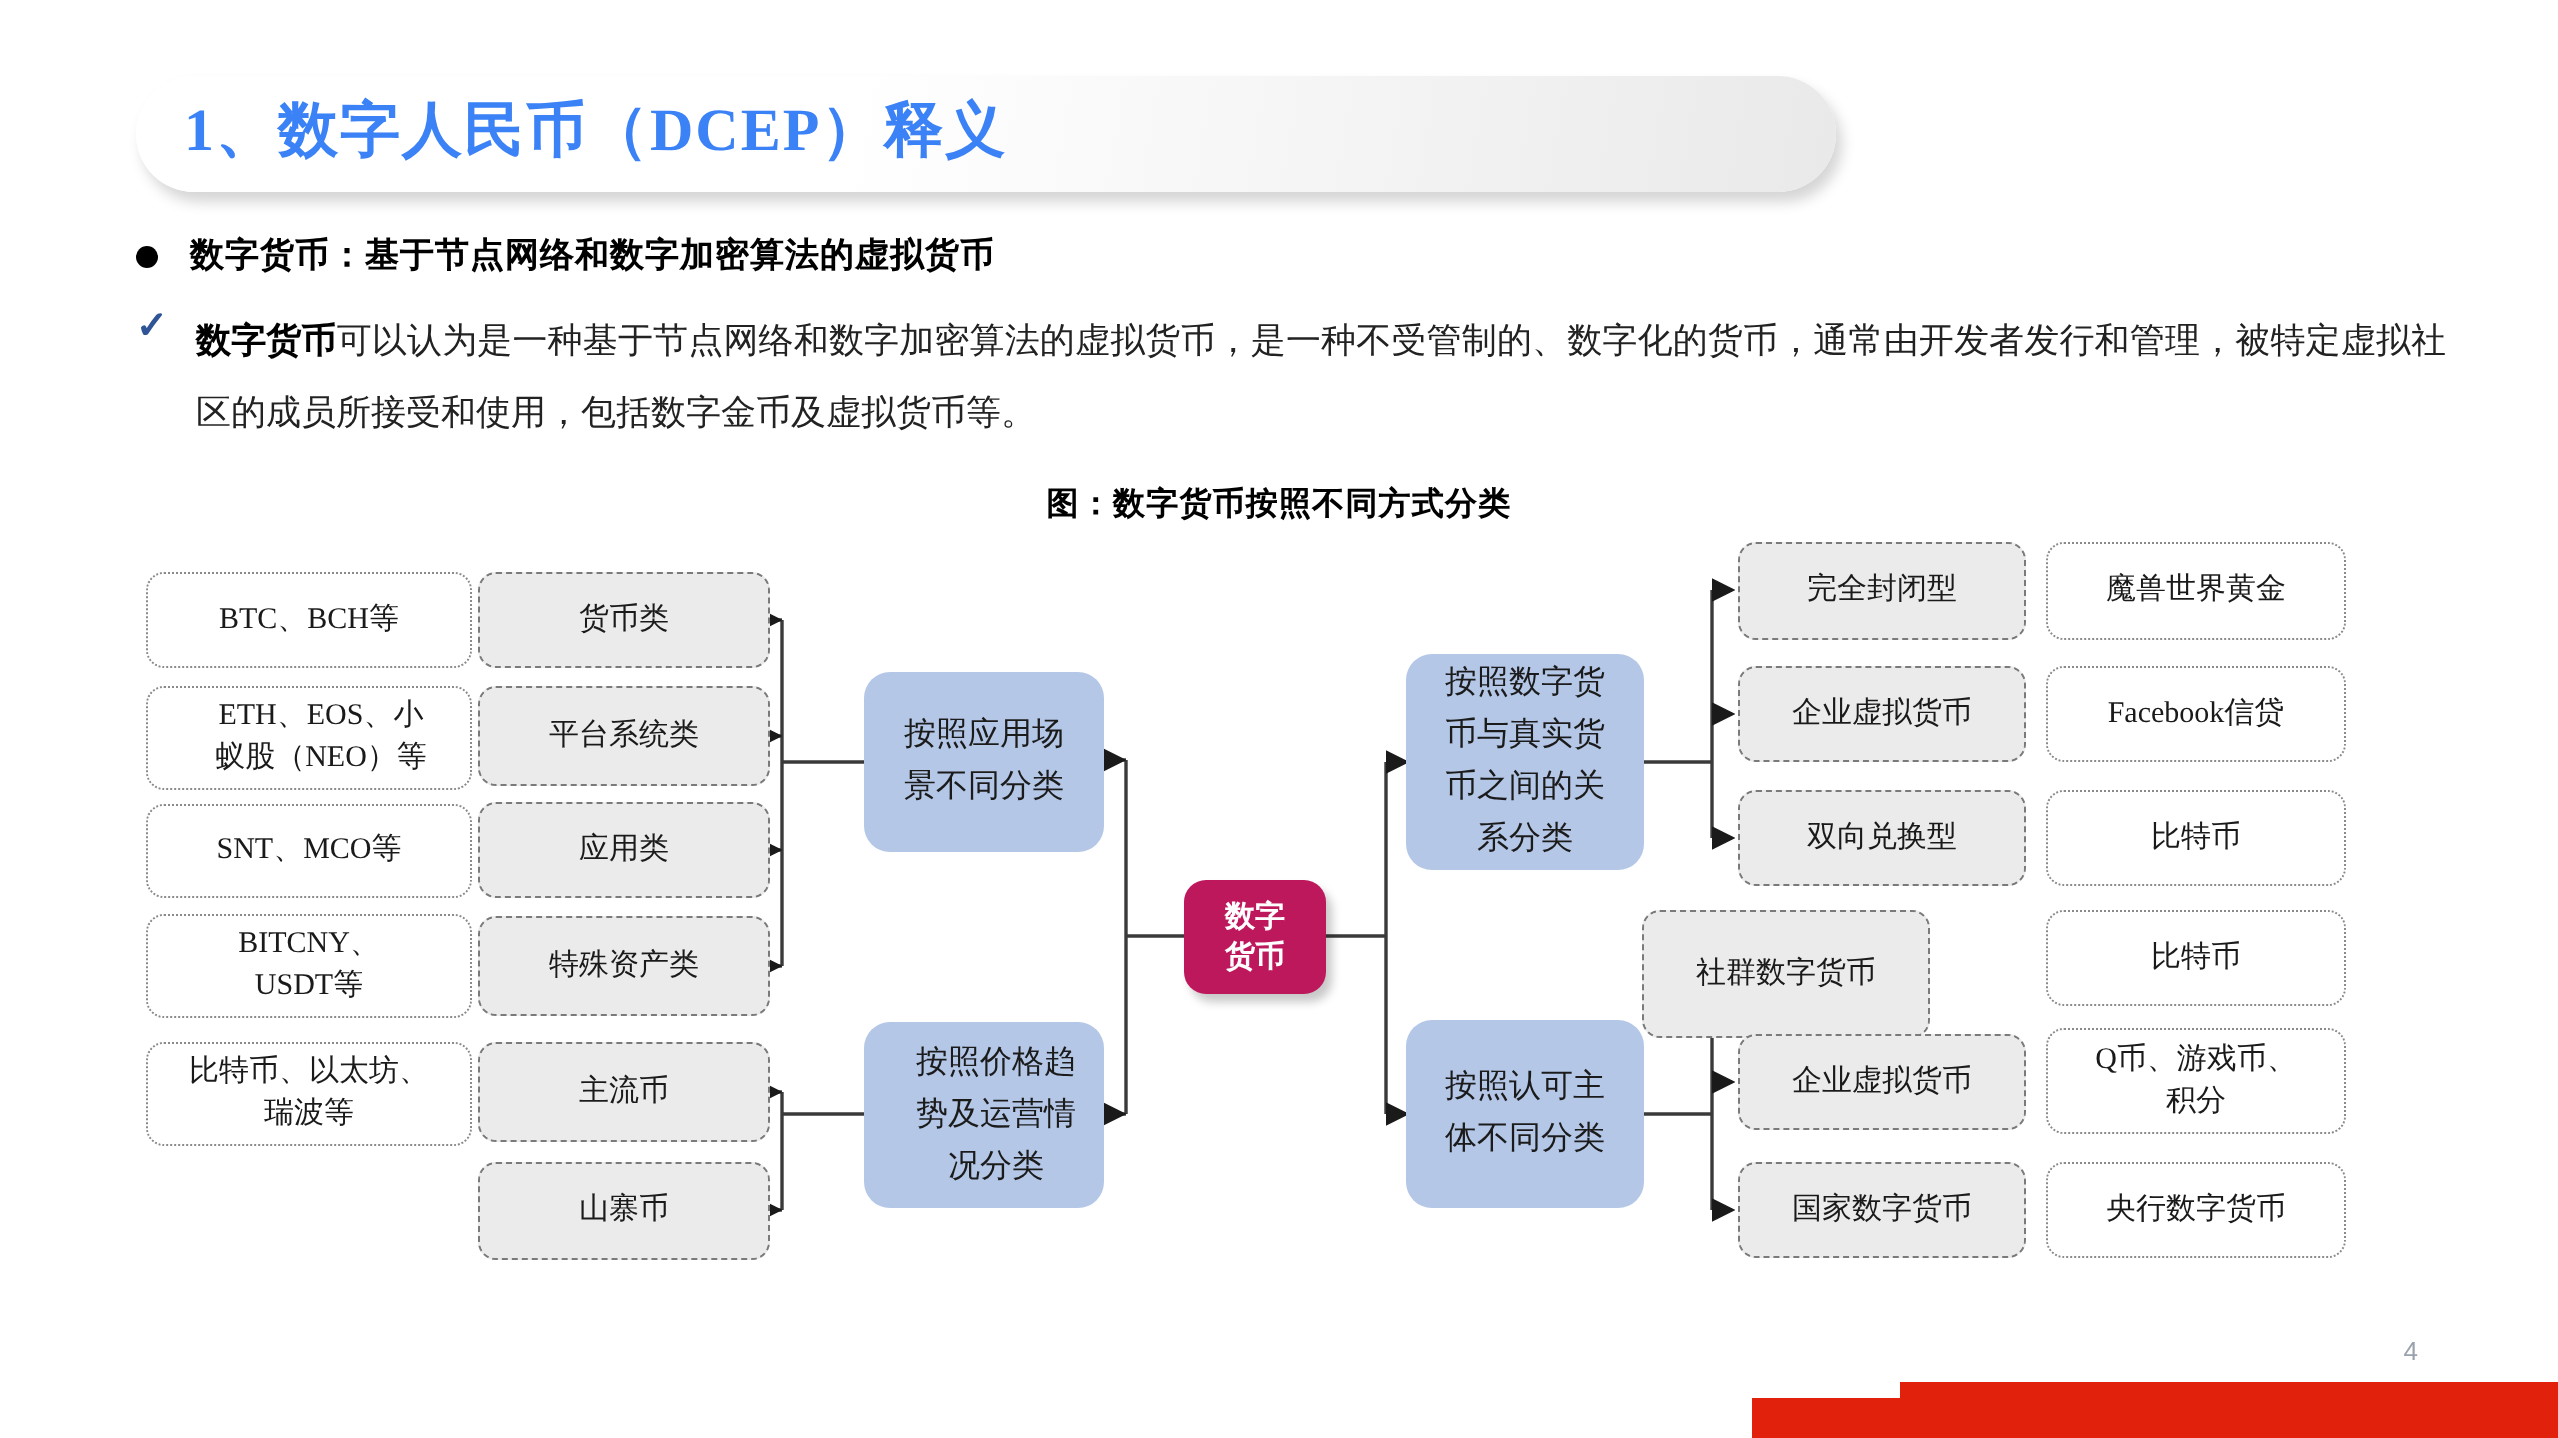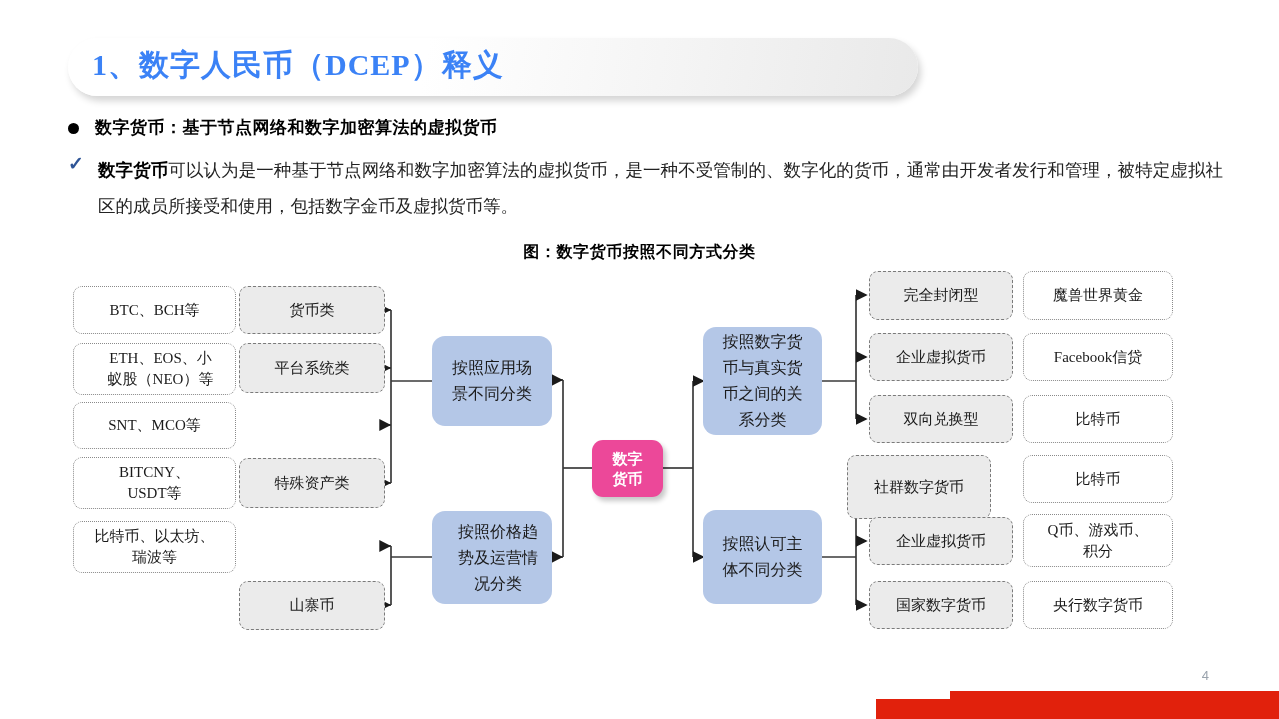--- a/index.html
+++ b/index.html
@@ -61,21 +61,21 @@
     position:absolute;box-sizing:border-box;
     display:flex;align-items:center;justify-content:center;text-align:center;
     font-family:"Liberation Serif", serif;
     font-size:15px;color:#1a1a1a;line-height:21px;
     border-radius:9px;padding:2px 4px;
   }
   .n-white{background:#ffffff;border:1.4px dotted #8a8a8a;}
   .n-gray{background:#ebebeb;border:1.4px dashed #7a7a7a;}
   .n-blue{background:#b4c7e7;border:none;border-radius:13px;font-size:16px;line-height:26px;color:#1b1b1b;}
   .n-core{
-    background:#ec4899;border:none;border-radius:11px;
+    background:#be185d;border:none;border-radius:11px;
     color:#ffffff;font-weight:bold;font-size:15px;line-height:20px;
     box-shadow:3px 4px 5px rgba(0,0,0,0.22);
   }
 
   
   #page-num{
     position:absolute;right:70px;top:668px;
     font-family:"Liberation Sans", sans-serif;font-size:13px;color:#9aa3ad;
   }
   #red-top{position:absolute;left:876px;top:699px;width:403px;height:20px;background:#e1210c;}
@@ -163,23 +163,29 @@
   <div class="node n-blue" style="left:703px;top:510px;width:119px;height:94px;">
     <span>按照认可主<br>体不同分类</span>
   </div>
 
   <div class="node n-gray" style="left:239px;top:286px;width:146px;height:48px;">
     <span>货币类</span>
   </div>
   <div class="node n-gray" style="left:239px;top:343px;width:146px;height:50px;">
     <span>平台系统类</span>
   </div>
+  <div class="node n-gray" style="left:239px;top:401px;width:146px;height:48px;">
+    <span>应用类</span>
+  </div>
   <div class="node n-gray" style="left:239px;top:458px;width:146px;height:50px;">
     <span>特殊资产类</span>
   </div>
+  <div class="node n-gray" style="left:239px;top:521px;width:146px;height:50px;">
+    <span>主流币</span>
+  </div>
   <div class="node n-gray" style="left:239px;top:581px;width:146px;height:49px;">
     <span>山寨币</span>
   </div>
 
   <div class="node n-white" style="left:73px;top:286px;width:163px;height:48px;">
     <span>BTC、BCH等</span>
   </div>
   <div class="node n-white" style="left:73px;top:343px;width:163px;height:52px;padding-left:16px;">
     <span>ETH、EOS、小<br>蚁股（NEO）等</span>
   </div>
@@ -195,21 +201,21 @@
 
   <div class="node n-gray" style="left:869px;top:271px;width:144px;height:49px;">
     <span>完全封闭型</span>
   </div>
   <div class="node n-gray" style="left:869px;top:333px;width:144px;height:48px;">
     <span>企业虚拟货币</span>
   </div>
   <div class="node n-gray" style="left:869px;top:395px;width:144px;height:48px;">
     <span>双向兑换型</span>
   </div>
-  <div class="node n-gray" style="left:847px;top:455px;width:144px;height:64px;">
+  <div class="node n-gray" style="left:821px;top:455px;width:144px;height:64px;">
     <span>社群数字货币</span>
   </div>
   <div class="node n-gray" style="left:869px;top:517px;width:144px;height:48px;">
     <span>企业虚拟货币</span>
   </div>
   <div class="node n-gray" style="left:869px;top:581px;width:144px;height:48px;text-align:right;">
     <span>国家数字货币</span>
   </div>
 
   <div class="node n-white" style="left:1023px;top:271px;width:150px;height:49px;">

